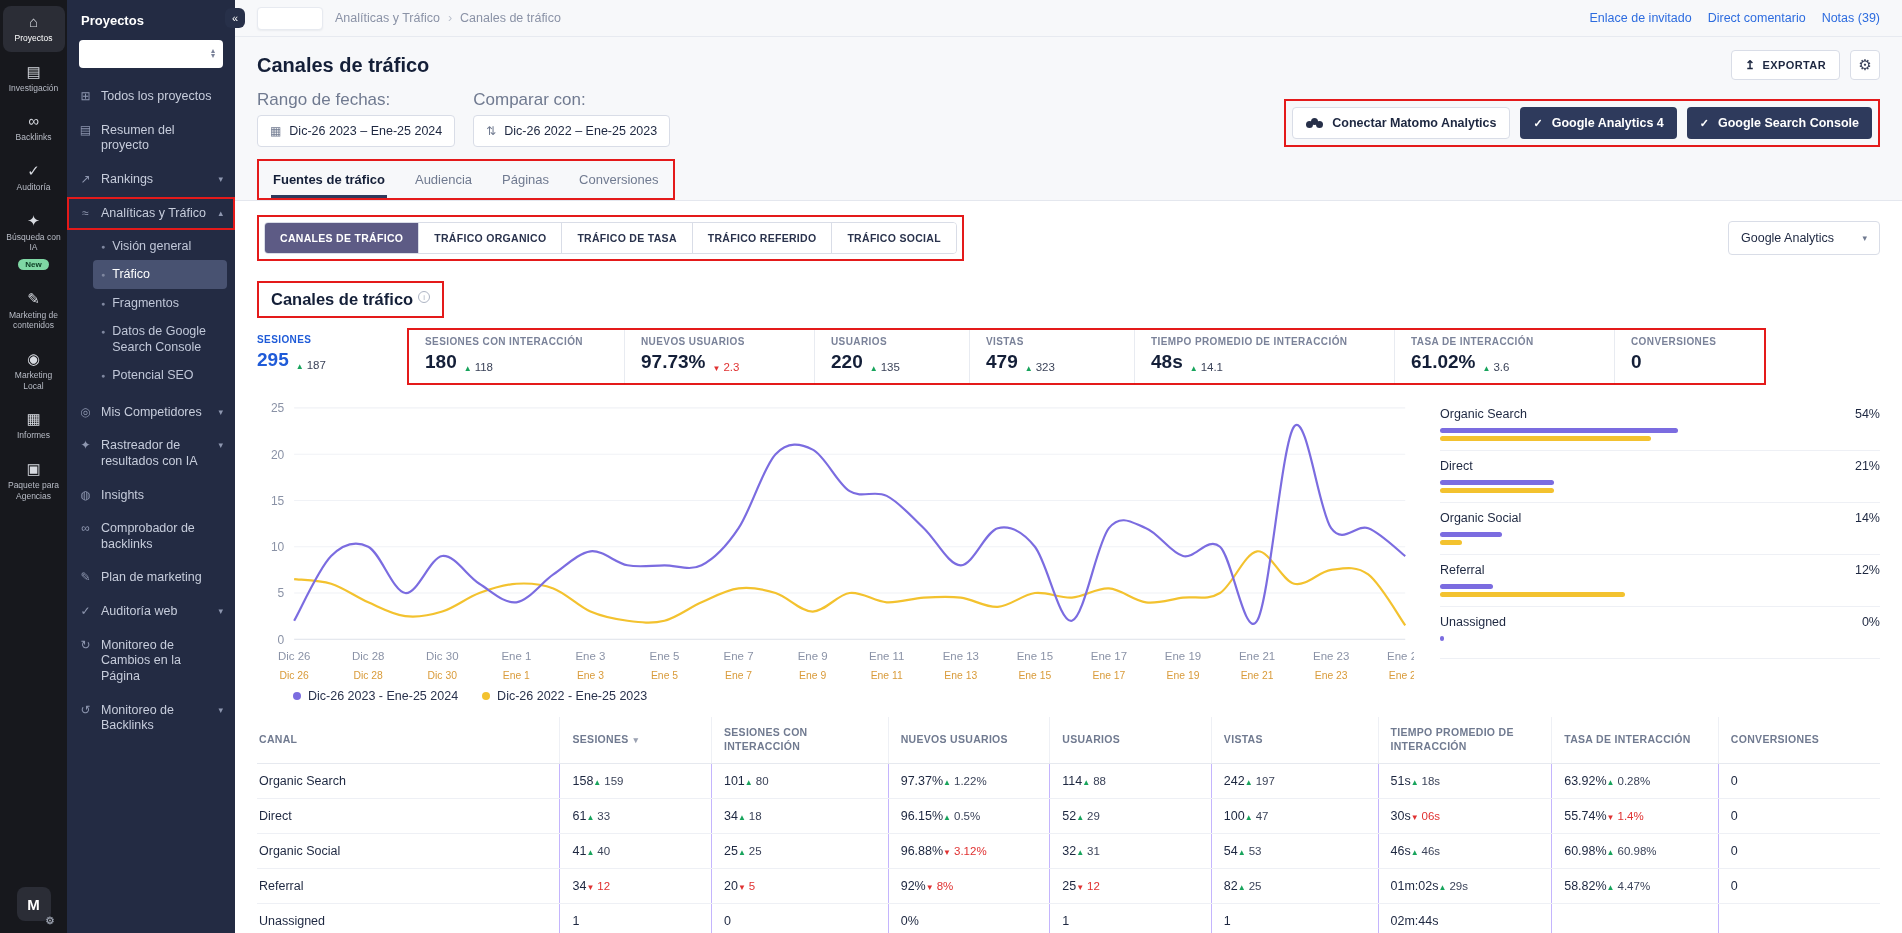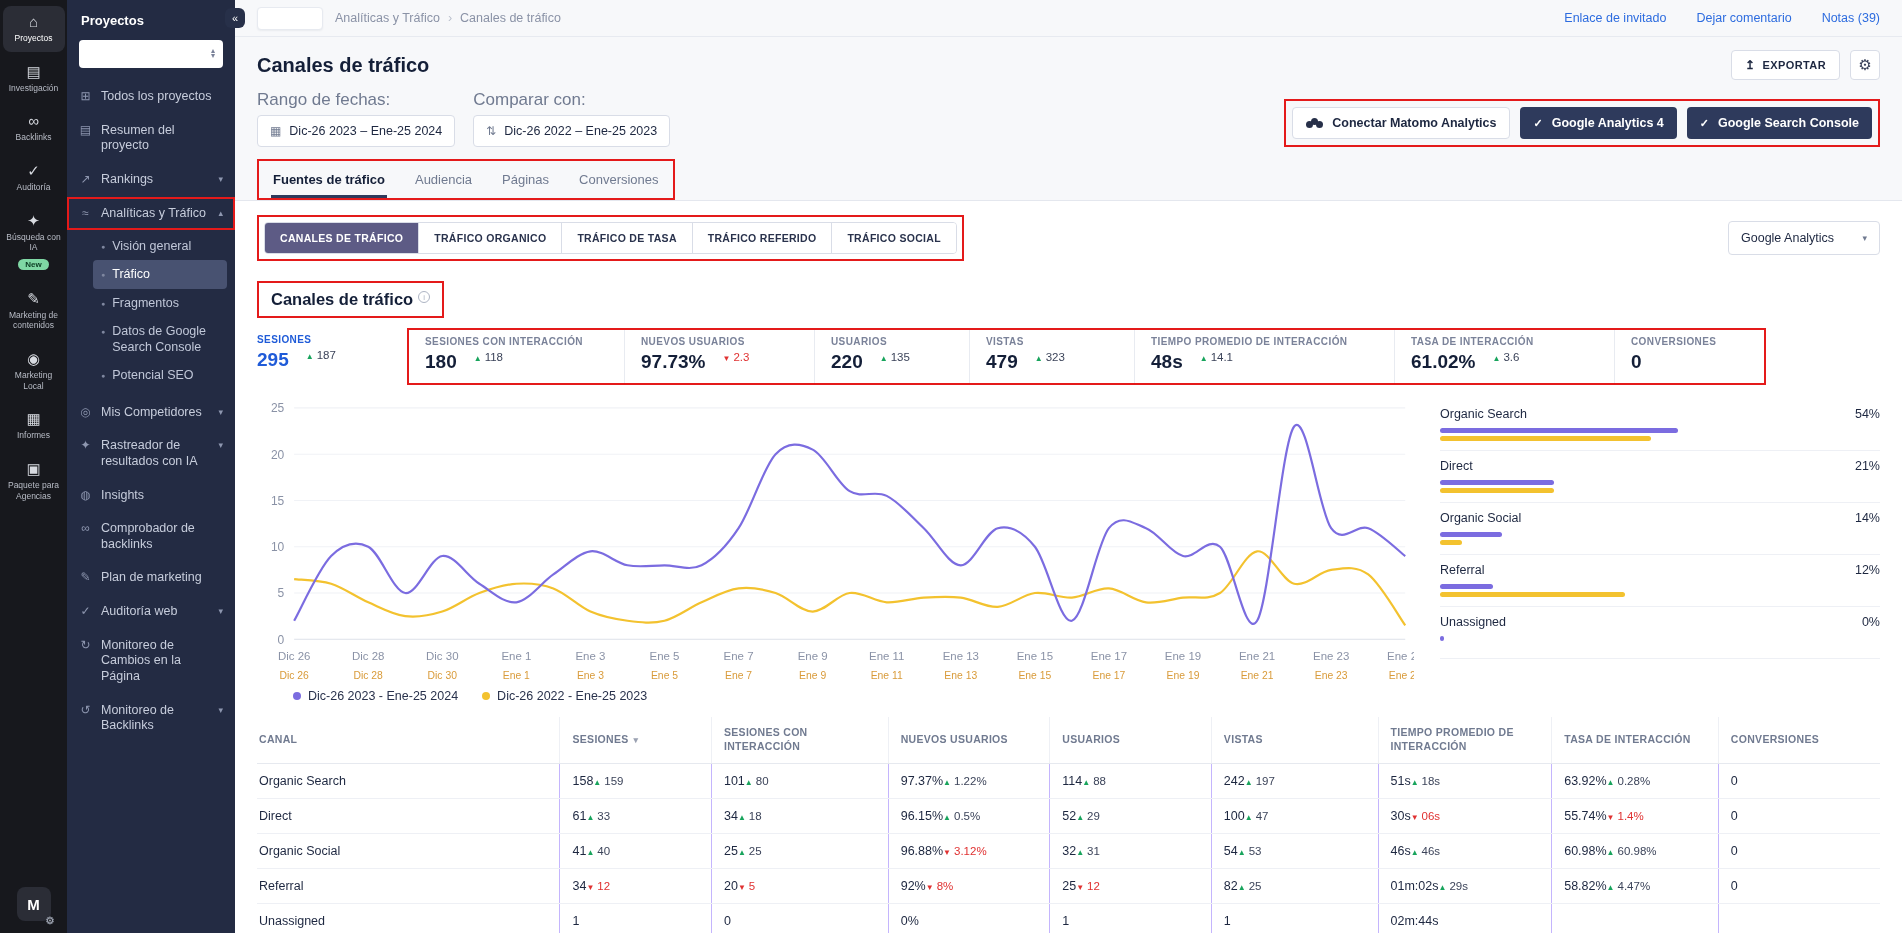--- a/index.html
+++ b/index.html
@@ -35,21 +35,21 @@
   .sb-child{display:flex;gap:7px;padding:6px 8px;border-radius:4px;cursor:pointer;line-height:1.3;color:#c0c7d8}
   .sb-child .dot{font-size:7px;padding-top:4px;color:#7f87a0}
   .sb-child.active{background:#485271;color:#fff}
 
   
   .main{flex:1;display:flex;flex-direction:column;min-width:0;background:#f7f8fa}
   .topbar{height:37px;border-bottom:1px solid #e7eaf0;display:flex;align-items:center;gap:12px;padding:0 22px;flex-shrink:0}
   .crumb-pill{width:66px;height:23px;background:#fff;border:1px solid #e7eaf0;border-radius:4px;box-shadow:0 1px 2px rgba(20,30,60,.06);cursor:pointer}
   .breadcrumb{display:flex;align-items:center;gap:8px;color:#8a92a6;font-size:12.5px}
   .breadcrumb .sep{color:#b9bfcc}
-  .top-links{margin-left:auto;display:flex;gap:30px}
+  .top-links{margin-left:auto;display:flex;gap:16px}
   .top-link{color:var(--blue);font-size:12.5px;cursor:pointer}
 
   .header-row{display:flex;align-items:center;padding:13px 22px 6px}
   .page-title{font-size:20px;color:#141f38}
   .header-actions{margin-left:auto;display:flex;gap:10px}
   .btn-export{display:flex;align-items:center;gap:7px;height:30px;padding:0 13px;background:#fff;border:1px solid #d9dde7;border-radius:4px;font-size:11px;font-weight:bold;letter-spacing:.4px;color:#1d2740;cursor:pointer;font-family:inherit}
   .btn-export .f-icon{font-size:12px}
   .btn-gear{width:30px;height:30px;background:#fff;border:1px solid #d9dde7;border-radius:4px;font-size:15px;color:#39415a;cursor:pointer;display:flex;align-items:center;justify-content:center;font-family:inherit}
 
   .filters-row{display:flex;align-items:flex-end;padding:4px 22px 12px;gap:18px}
@@ -84,21 +84,21 @@
   .section-title{font-size:16.5px;color:#141f38;font-weight:bold}
   .info-dot{width:12px;height:12px;border:1px solid #aeb5c4;border-radius:50%;color:#aeb5c4;font-size:8px;display:flex;align-items:center;justify-content:center;margin-top:1px}
 
   .metrics-row{margin-top:10px;display:flex;align-items:stretch}
   .metric{padding:6px 16px 10px;cursor:pointer}
   .metric:first-child{padding-left:0}
   .metrics-box{display:flex}
   .metrics-box .metric{border-left:1px solid #e8ebf1}
   .metrics-box .metric:first-child{border-left:none;padding-left:16px}
   .metric-label{font-size:10px;font-weight:bold;letter-spacing:.4px;color:#7a8299;margin-bottom:4px;white-space:nowrap}
-  .metric-value-row{display:flex;align-items:flex-start;gap:17px}
+  .metric-value-row{display:flex;align-items:flex-end;gap:7px}
   .metric-value{font-size:19px;font-weight:bold;color:#141f38}
   .metric.selected .metric-label{color:var(--selblue)}
   .metric.selected .metric-value{color:var(--selblue)}
 
   .delta{display:inline-flex;align-items:baseline;gap:3px;font-size:11.5px}
   .delta .arrow{font-size:8px}
   .delta.up .arrow{color:var(--green)}
   .delta.up .dnum{color:#3c445a}
   .delta.down .arrow{color:var(--negred)}
   .delta.down .dnum{color:var(--negred)}
@@ -266,21 +266,21 @@
 
   <header class="topbar">
     <span class="crumb-pill"></span>
     <nav class="breadcrumb">
       <span class="crumb-section">Analíticas y Tráfico</span>
       <span class="sep">›</span>
       <span class="crumb-page">Canales de tráfico</span>
     </nav>
     <div class="top-links">
         <span class="top-link">Enlace de invitado</span>
-        <span class="top-link">Dejar comentario</span>
+        <span class="top-link">Direct comentario</span>
         <span class="top-link">Notas (39)</span>
       </div>
   </header>
 
   <div class="header-row">
     <h1 class="page-title">Canales de tráfico</h1>
     <div class="header-actions">
       <button class="btn-export">
         <span class="f-icon">↥</span>
         <span>EXPORTAR</span>

